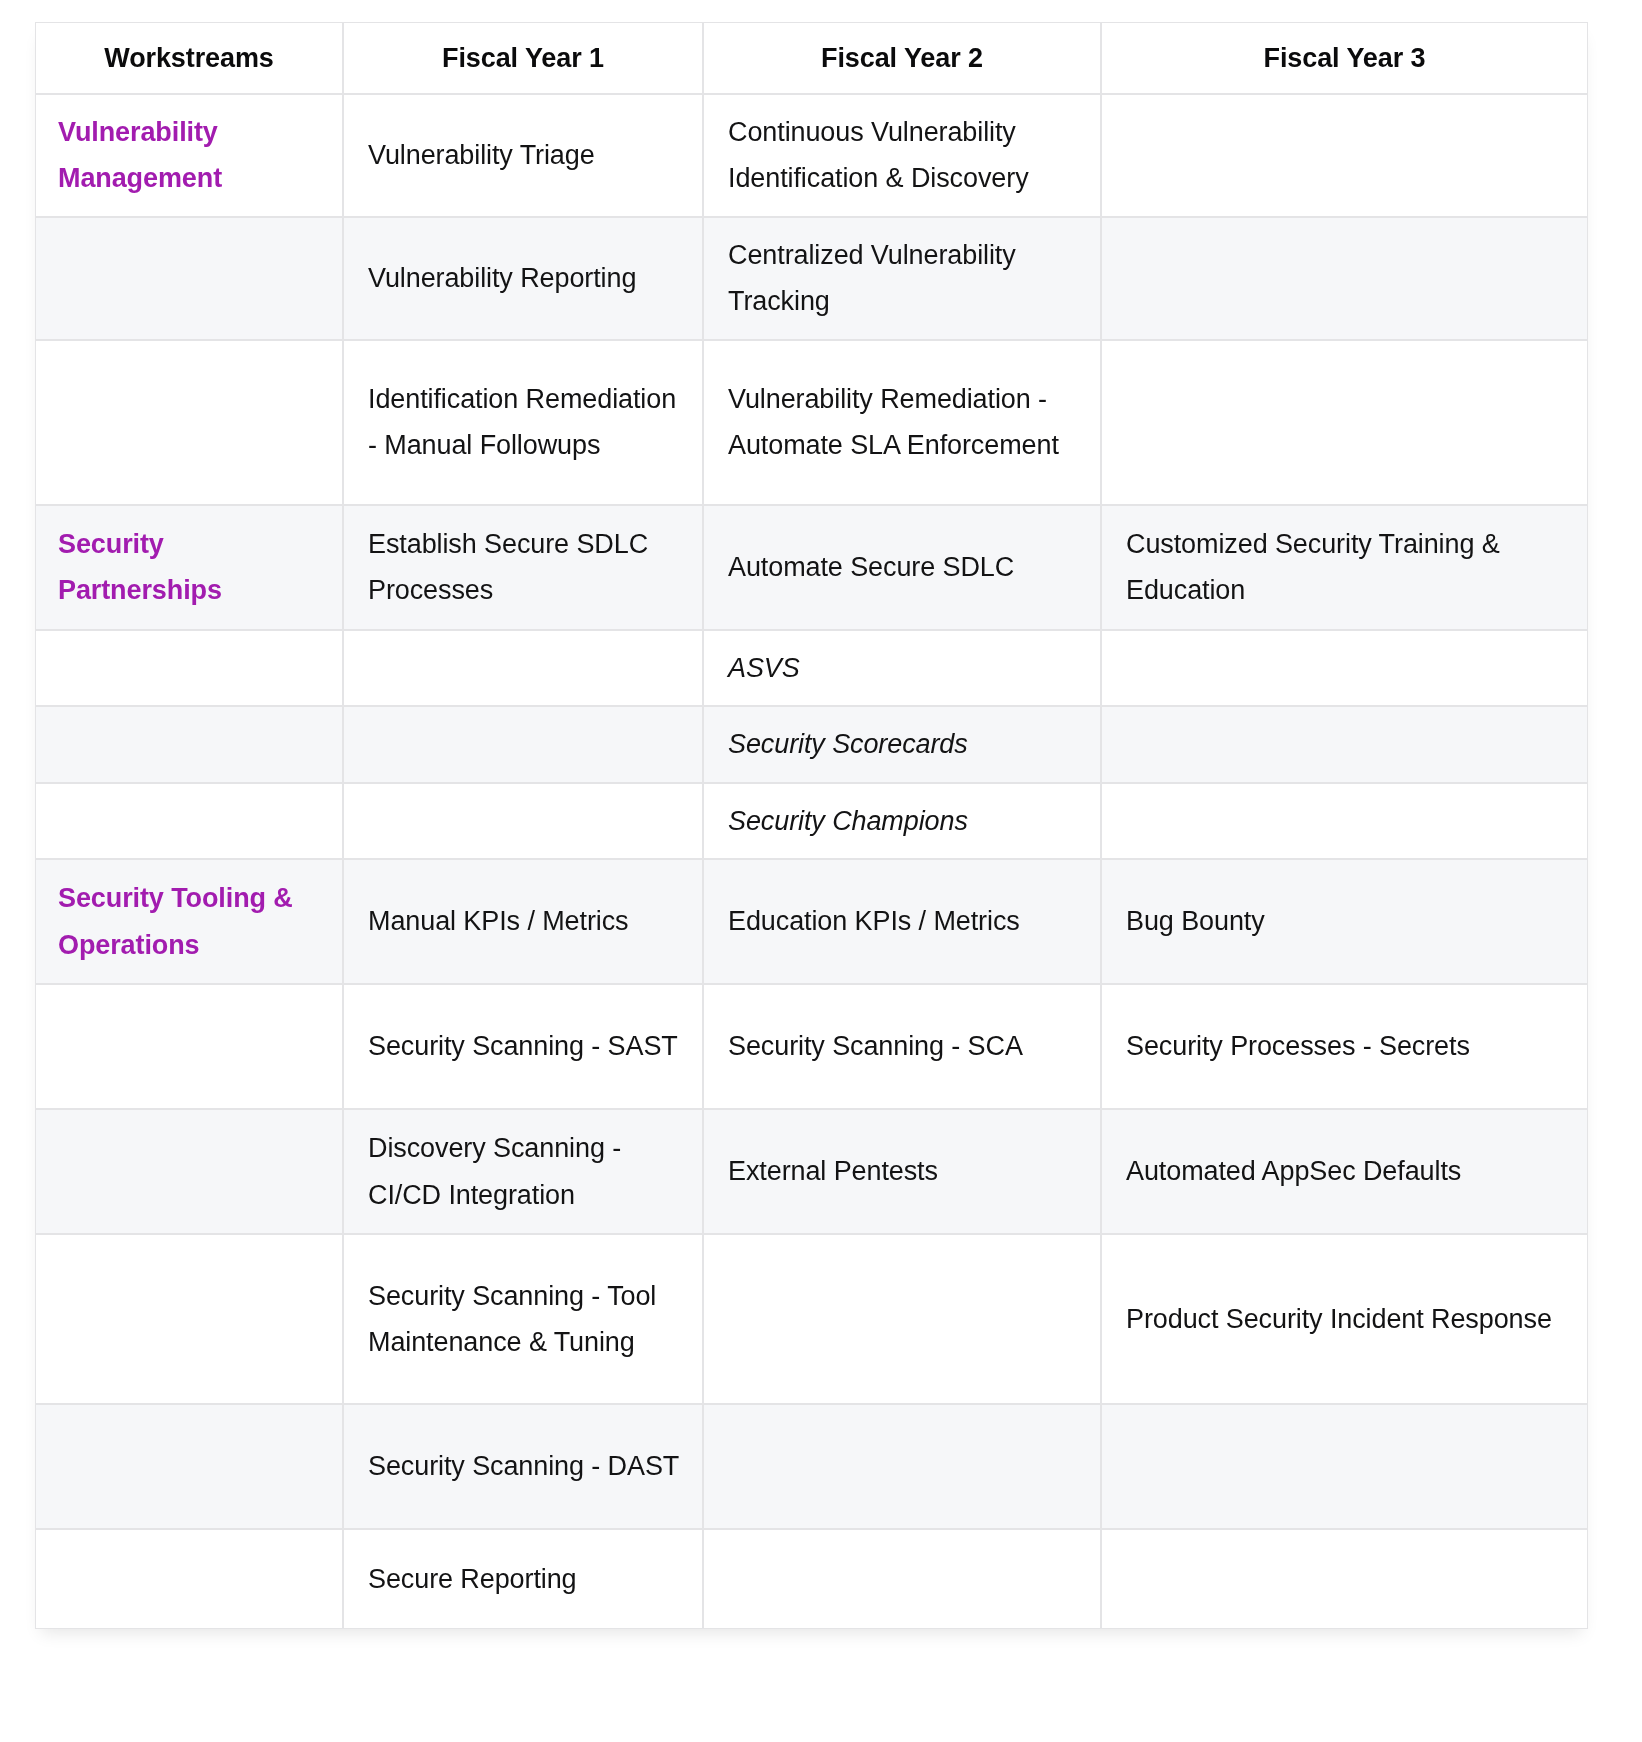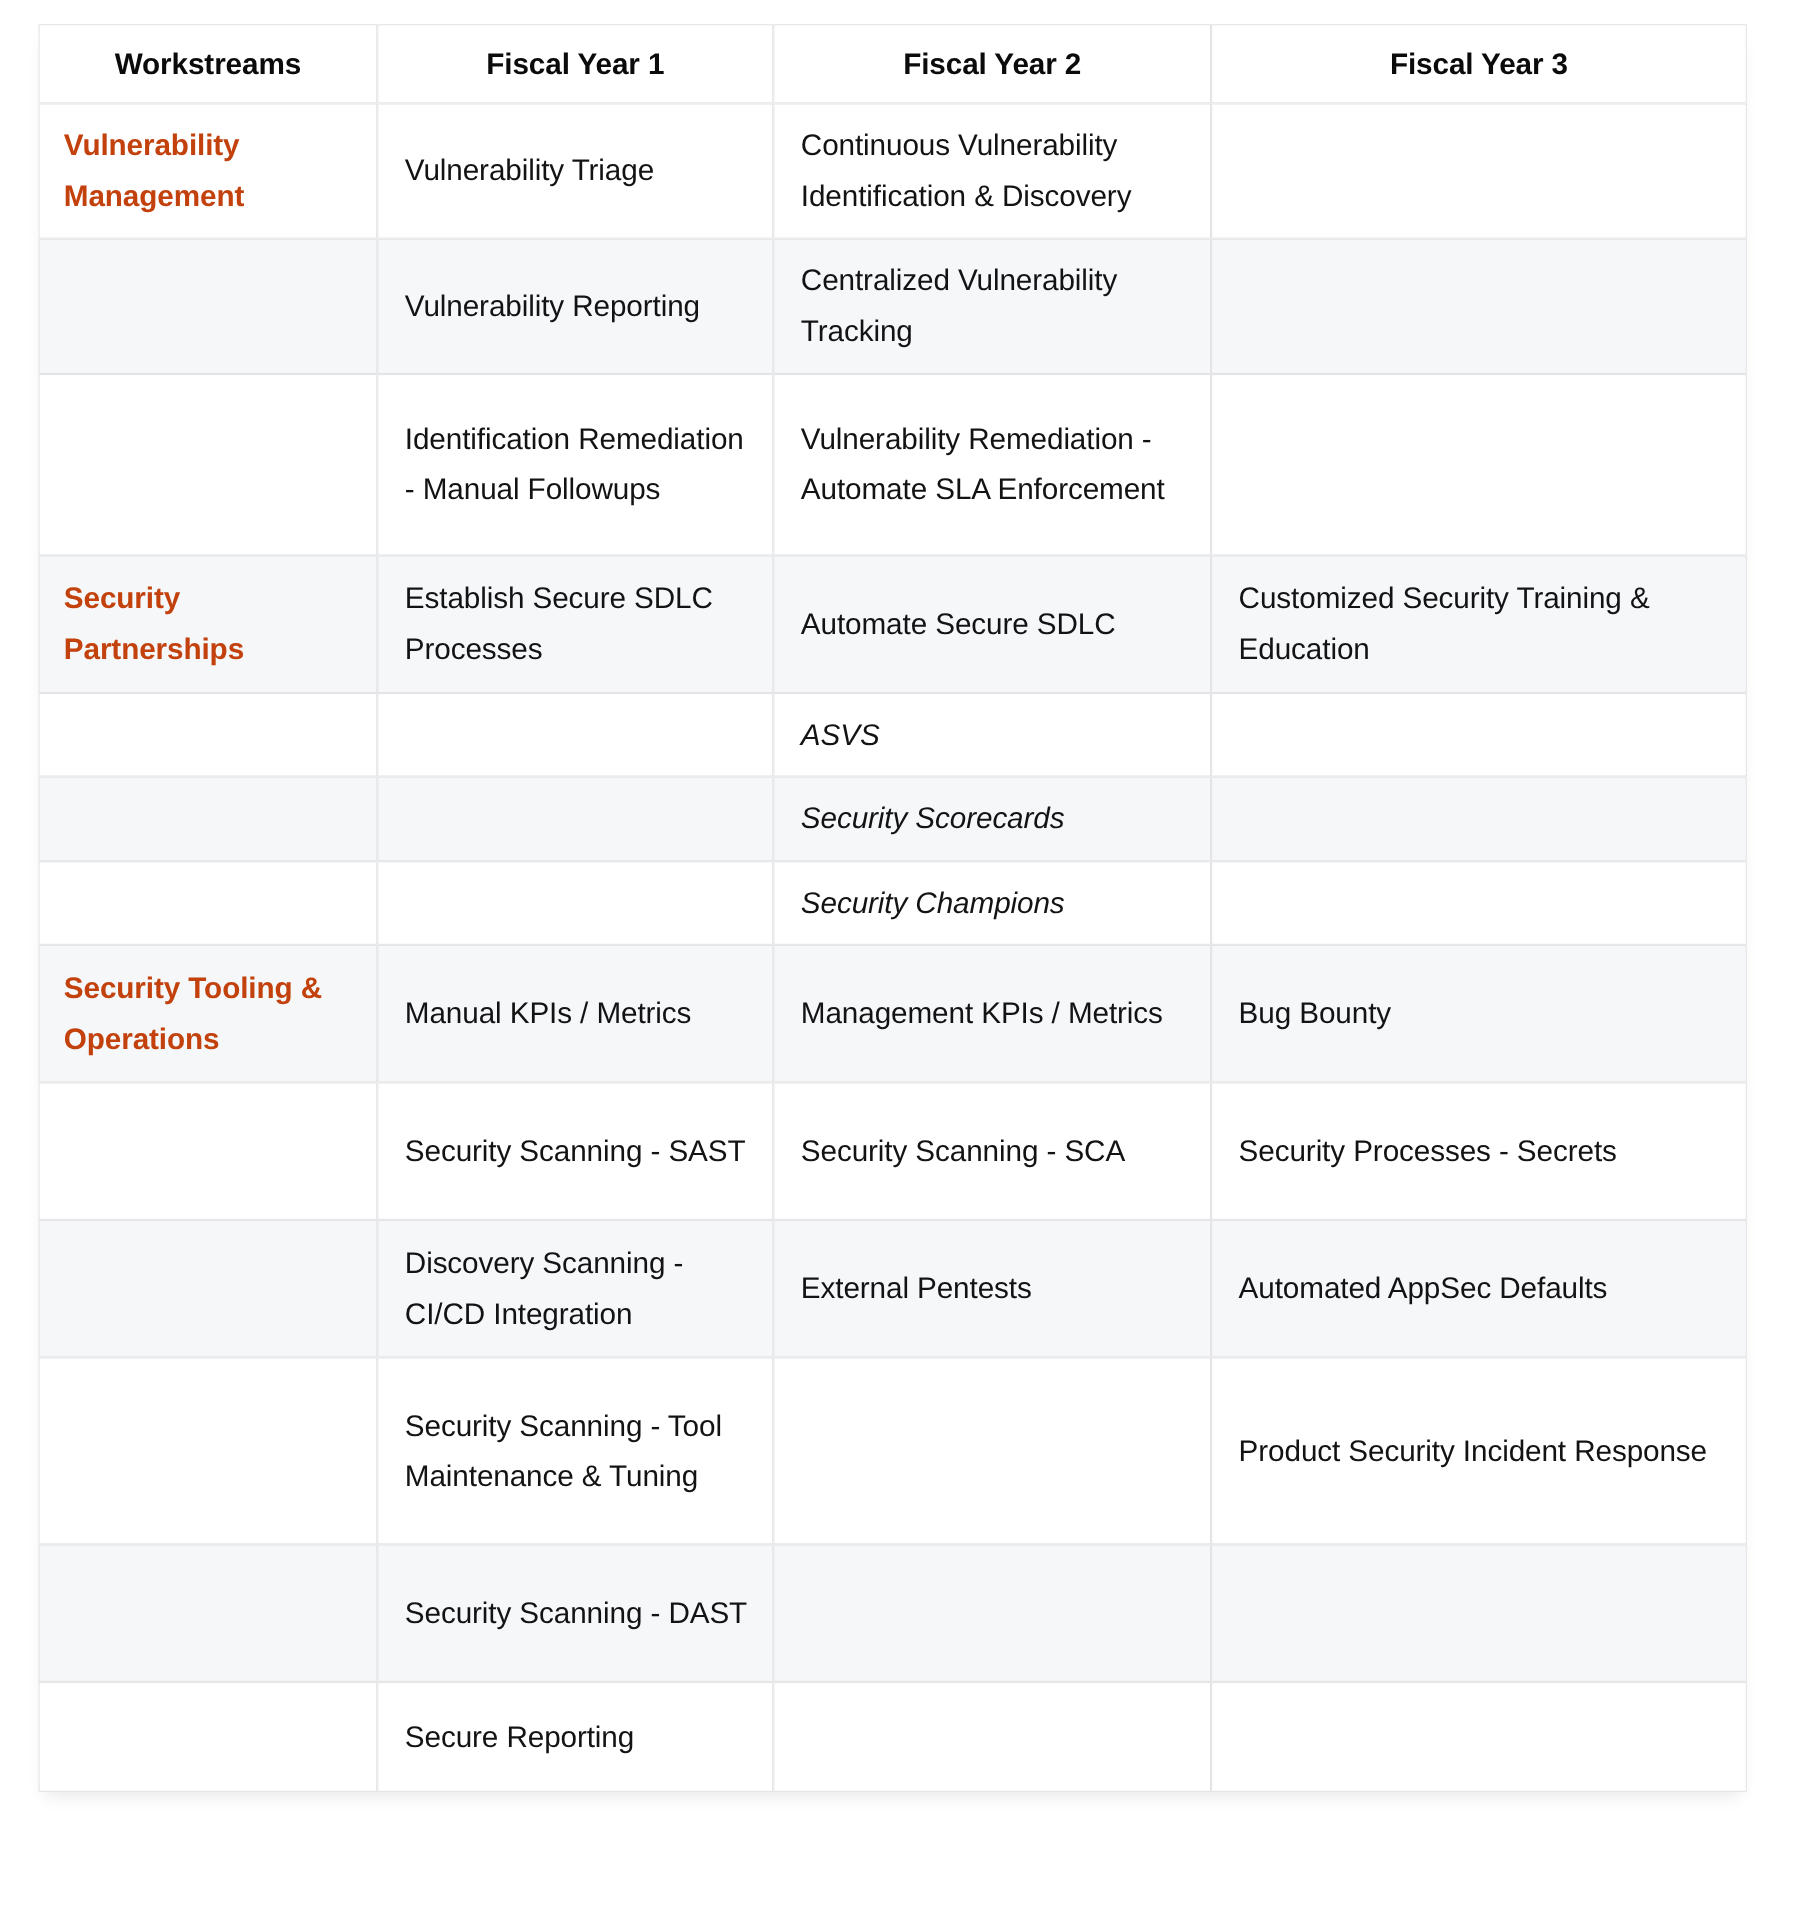--- a/index.html
+++ b/index.html
@@ -62,21 +62,21 @@
     font-size: 27px;
     line-height: 1.72;
     color: #131314;
     text-align: left;
     font-weight: 400;
     letter-spacing: -0.1px;
   }
 
   .roadmap-table td.ws {
     font-weight: 700;
-    color: #c2410c;
+    color: #a21caf;
     padding-left: 22px;
   }
 
   .roadmap-table tr.alt td {
     background: #f6f7f9;
   }
   .roadmap-table tr.plain td {
     background: #ffffff;
   }
 
@@ -158,21 +158,21 @@
       <tr class="plain" data-rh="h72">
         <td class="ws empty"></td>
         <td class="empty"></td>
         <td>Security Champions</td>
         <td class="empty"></td>
       </tr>
 
       <tr class="alt" data-rh="h125">
         <td class="ws">Security Tooling &amp; Operations</td>
         <td>Manual KPIs / Metrics</td>
-        <td>Management KPIs / Metrics</td>
+        <td>Education KPIs / Metrics</td>
         <td>Bug Bounty</td>
       </tr>
 
       <tr class="plain" data-rh="h125">
         <td class="ws empty"></td>
         <td>Security Scanning - SAST</td>
         <td>Security Scanning - SCA</td>
         <td>Security Processes - Secrets</td>
       </tr>
 

